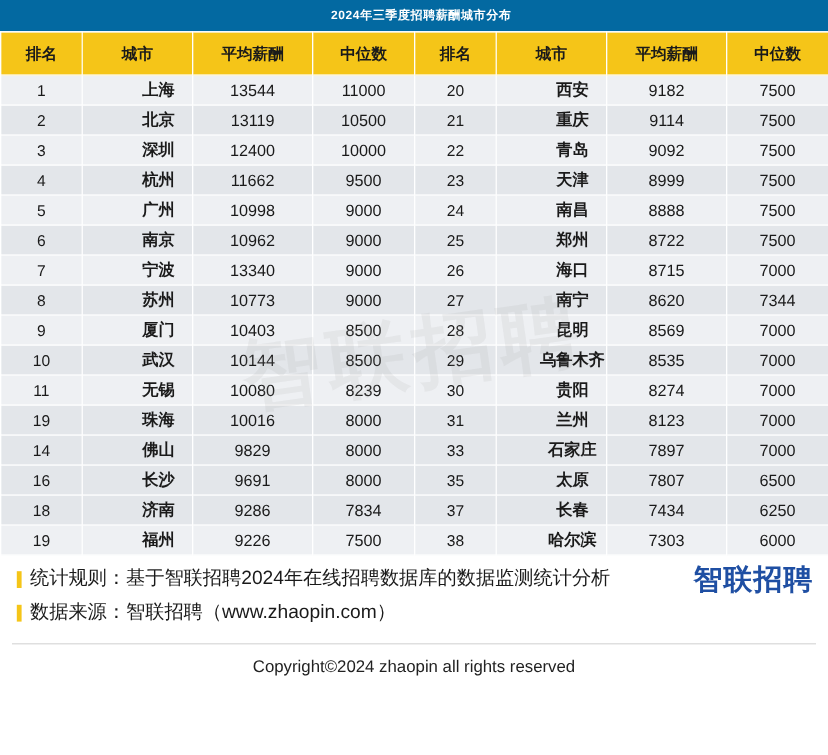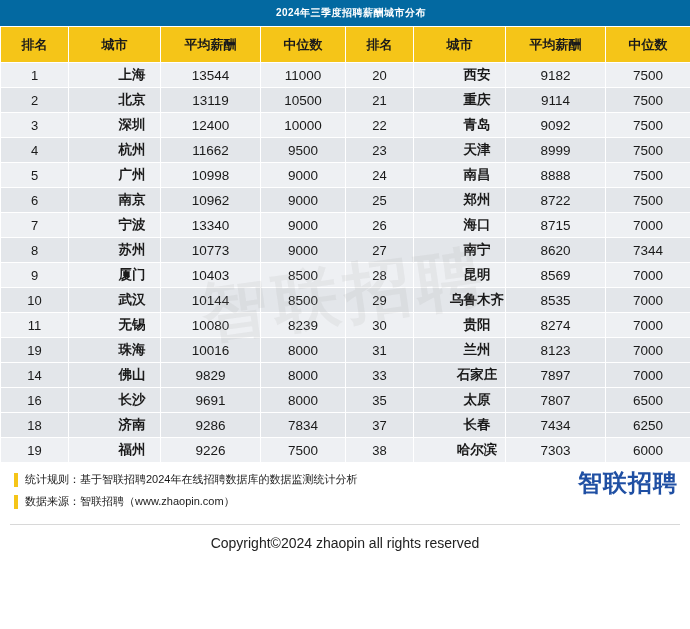--- a/index.html
+++ b/index.html
@@ -91,21 +91,21 @@
   }
 
   
   .notes {
     padding: 9px 14px 4px 14px;
     background: #fff;
   }
   .note-row {
     display: flex;
     align-items: center;
-    font-size: 11px;
+    font-size: 16px;
     color: #1a1a1a;
     margin-bottom: 7px;
   }
   .note-bullet {
     width: 4px;
     height: 14px;
     background: #f5c518;
     margin-right: 7px;
     flex: none;
   }

